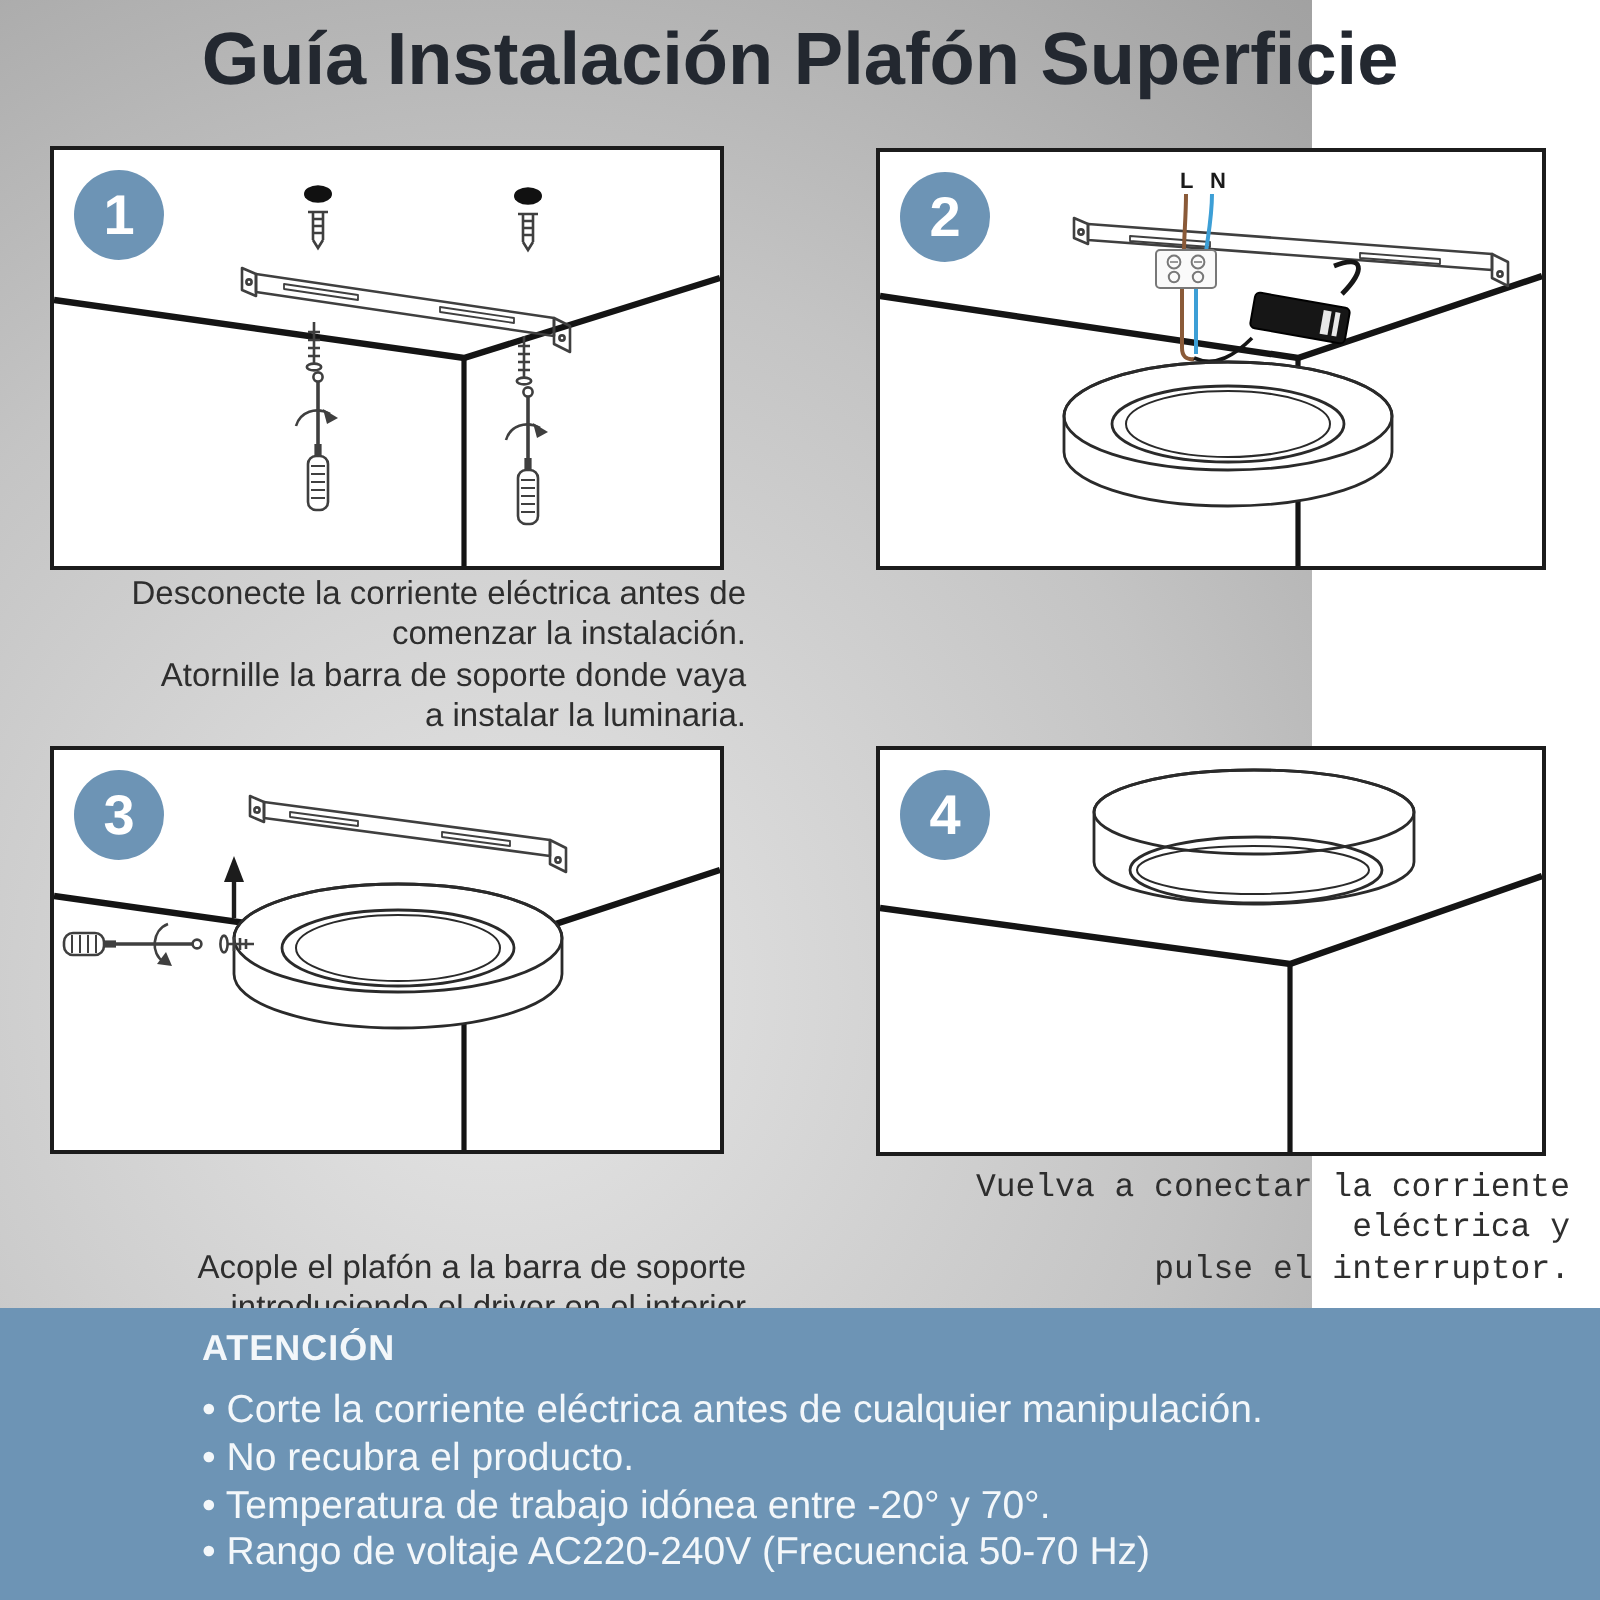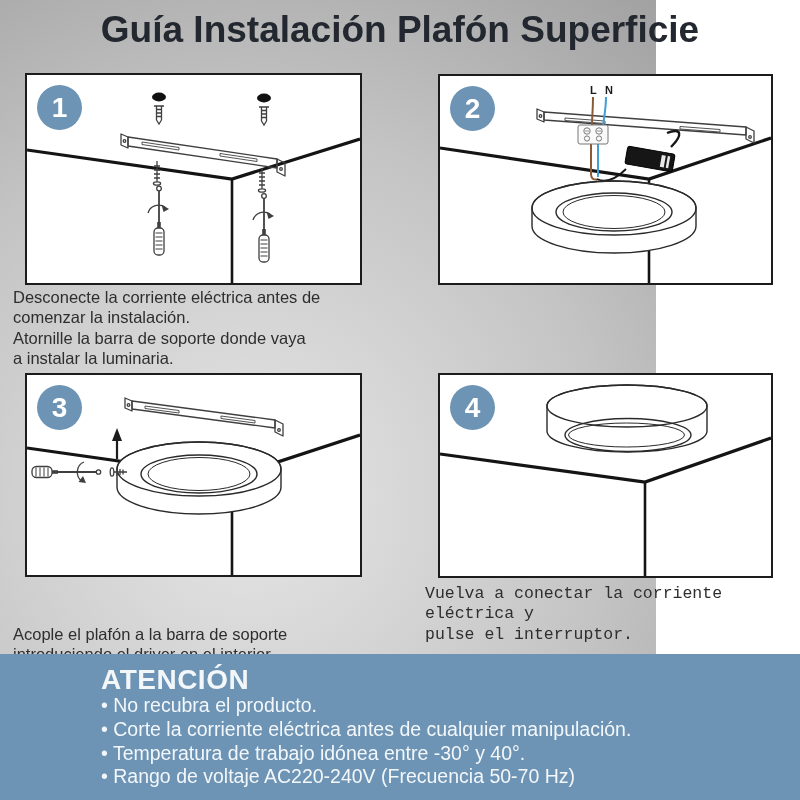--- a/index.html
+++ b/index.html
@@ -25,32 +25,32 @@
   .panel svg { display:block; width:100%; height:100%; }
 
   .badge {
     position:absolute; left:10px; top:10px; width:45px; height:45px;
     border-radius:50%; background:#6d94b5;
     display:flex; align-items:center; justify-content:center;
     color:#ffffff; font-size:28px; font-weight:700; z-index:2;
   }
 
   .caption {
-    position:absolute; width:360px; text-align:left;
+    position:absolute; width:360px; text-align:right;
     font-size:16.5px; line-height:20.4px; color:#2e2e2e;
     white-space:pre-line;
   }
 
   .attention {
     position:absolute; left:0; top:654px; width:800px; height:146px;
     background:#6d94b5; color:#f3f7fa;
   }
   .attention h2 {
     position:absolute; left:101px; top:10px;
-    font-size:28px; font-weight:700; letter-spacing:0.5px;
+    font-size:18px; font-weight:700; letter-spacing:0.5px;
   }
   .attention ul {
     position:absolute; left:101px; top:40px;
     list-style:none; font-size:19.5px; line-height:23.8px; font-weight:400;
   }
   .attention li::before { content:"• "; }
 
   
   .art  { stroke:#3f3f3f; fill:none; stroke-width:1.3; }
   .ceil { stroke:#141414; fill:none; }
@@ -236,20 +236,20 @@
         <ellipse cx="186.5" cy="60" rx="58" ry="12" fill="none" stroke-width="1"></ellipse>
       </g>
     </svg>
   </section>
   <p class="caption" style="left:425px; top:584px;font-family:Liberation Mono, monospace;">Vuelva a conectar la corriente eléctrica y
 pulse el interruptor.</p>
 
   <footer class="attention">
     <h2>ATENCIÓN</h2>
     <ul>
+      <li>Corte la corriente eléctrica antes de cualquier manipulación.</li>
       <li>No recubra el producto.</li>
-      <li>Corte la corriente eléctrica antes de cualquier manipulación.</li>
-      <li>Temperatura de trabajo idónea entre -30° y 40°.</li>
+      <li>Temperatura de trabajo idónea entre -20° y 70°.</li>
       <li>Rango de voltaje AC220-240V (Frecuencia 50-70 Hz)</li>
     </ul>
   </footer>
 
 </div>
 
 </body></html>

